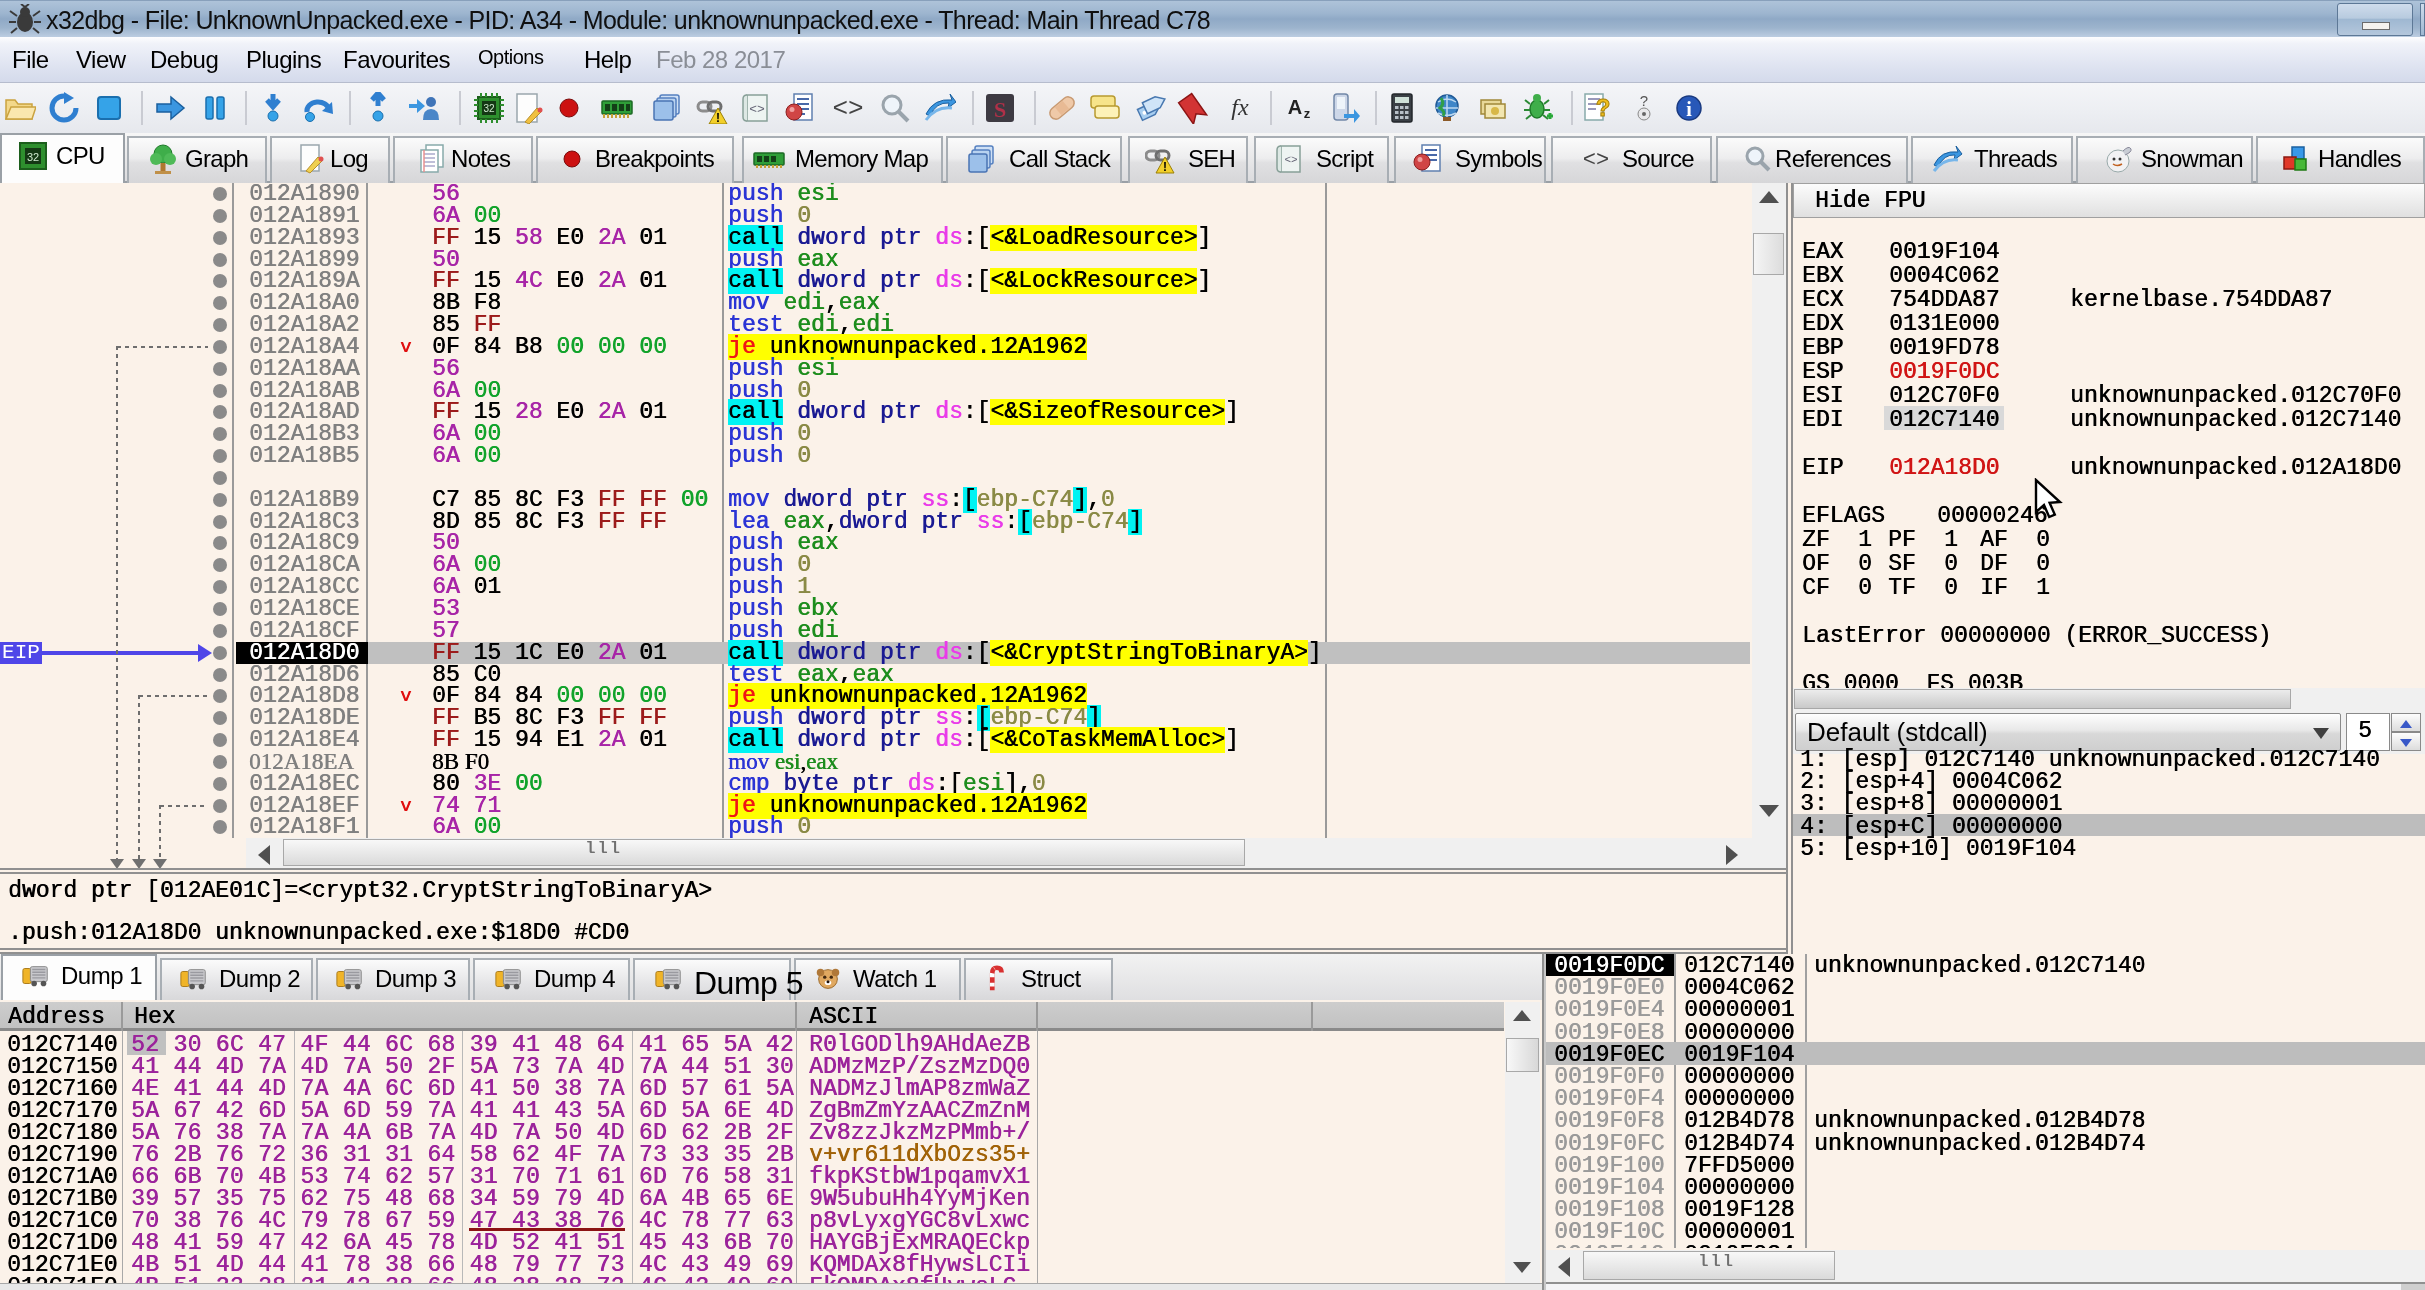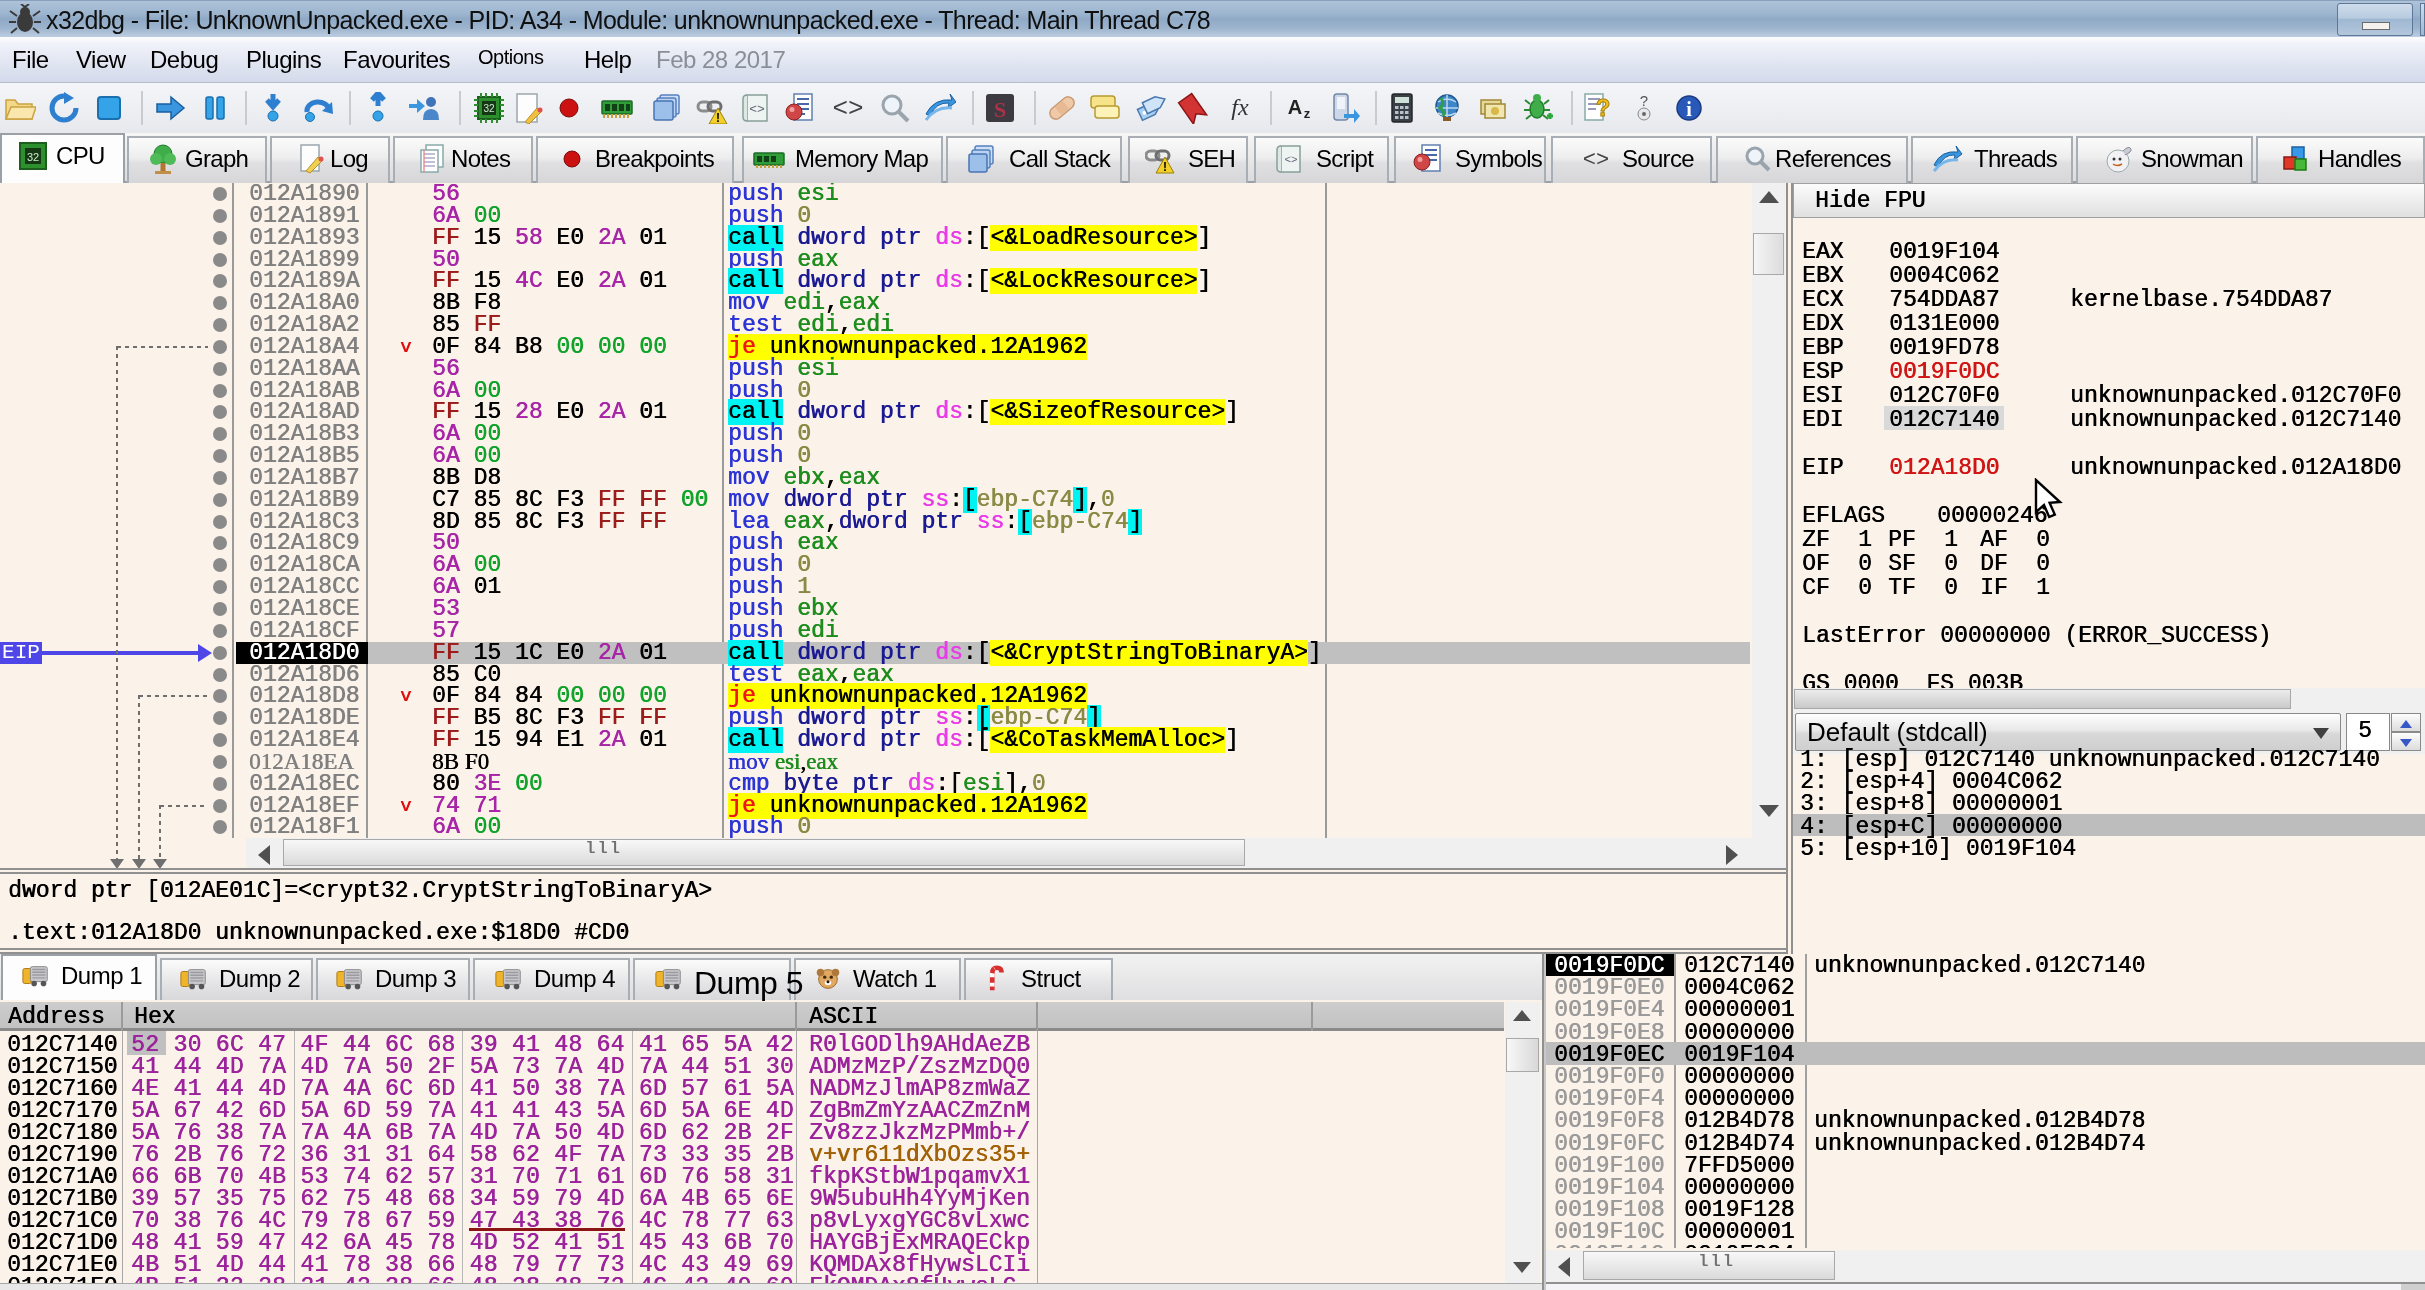--- a/index.html
+++ b/index.html
@@ -361,21 +361,20 @@
     <div class="row mono" style="top:174.7px;width:1786px;"><span class="abs" style="left:249px;color:#808080;">012A18AA</span><span class="abs" style="left:432px;"><i class="pu" style="font-style:normal">56</i></span><span class="abs" style="left:728px;"><i class="mn">push</i> <i class="rg">esi</i></span></div>
     <div class="abs" style="left:213px;top:200.6px;width:14px;height:14px;border-radius:7px;background:#8a8a8a;"></div>
     <div class="row mono" style="top:196.6px;width:1786px;"><span class="abs" style="left:249px;color:#808080;">012A18AB</span><span class="abs" style="left:432px;"><i class="pu" style="font-style:normal">6A</i> <i class="gr" style="font-style:normal">00</i></span><span class="abs" style="left:728px;"><i class="mn">push</i> <i class="nu">0</i></span></div>
     <div class="abs" style="left:213px;top:222.4px;width:14px;height:14px;border-radius:7px;background:#8a8a8a;"></div>
     <div class="row mono" style="top:218.4px;width:1786px;"><span class="abs" style="left:249px;color:#808080;">012A18AD</span><span class="abs" style="left:432px;"><i class="rd" style="font-style:normal">FF</i> <i class="bk" style="font-style:normal">15</i> <i class="pu" style="font-style:normal">28</i> <i class="bk" style="font-style:normal">E0</i> <i class="pu" style="font-style:normal">2A</i> <i class="bk" style="font-style:normal">01</i></span><span class="abs" style="left:728px;"><i class="hc">call</i> <i class="nv">dword ptr</i> <i class="sg">ds</i>:[<i class="hy">&lt;&amp;SizeofResource&gt;</i>]</span></div>
     <div class="abs" style="left:213px;top:244.2px;width:14px;height:14px;border-radius:7px;background:#8a8a8a;"></div>
     <div class="row mono" style="top:240.2px;width:1786px;"><span class="abs" style="left:249px;color:#808080;">012A18B3</span><span class="abs" style="left:432px;"><i class="pu" style="font-style:normal">6A</i> <i class="gr" style="font-style:normal">00</i></span><span class="abs" style="left:728px;"><i class="mn">push</i> <i class="nu">0</i></span></div>
     <div class="abs" style="left:213px;top:266.1px;width:14px;height:14px;border-radius:7px;background:#8a8a8a;"></div>
     <div class="row mono" style="top:262.1px;width:1786px;"><span class="abs" style="left:249px;color:#808080;">012A18B5</span><span class="abs" style="left:432px;"><i class="pu" style="font-style:normal">6A</i> <i class="gr" style="font-style:normal">00</i></span><span class="abs" style="left:728px;"><i class="mn">push</i> <i class="nu">0</i></span></div>
     <div class="abs" style="left:213px;top:287.9px;width:14px;height:14px;border-radius:7px;background:#8a8a8a;"></div>
-    <div class="row mono" style="top:283.9px;width:1786px;"><span class="abs" style="left:249px;color:#808080;">012A18B7</span><span class="abs" style="left:432px;"><i class="bk" style="font-style:normal">8B</i> <i class="bk" style="font-style:normal">D8</i></span><span class="abs" style="left:728px;"><i class="mn">mov</i> <i class="rg">ebx</i>,<i class="rg">eax</i></span></div>
     <div class="abs" style="left:213px;top:309.8px;width:14px;height:14px;border-radius:7px;background:#8a8a8a;"></div>
     <div class="row mono" style="top:305.8px;width:1786px;"><span class="abs" style="left:249px;color:#808080;">012A18B9</span><span class="abs" style="left:432px;"><i class="bk" style="font-style:normal">C7</i> <i class="bk" style="font-style:normal">85</i> <i class="bk" style="font-style:normal">8C</i> <i class="bk" style="font-style:normal">F3</i> <i class="rd" style="font-style:normal">FF</i> <i class="rd" style="font-style:normal">FF</i> <i class="gr" style="font-style:normal">00</i></span><span class="abs" style="left:728px;"><i class="mn">mov</i> <i class="nv">dword ptr</i> <i class="sg">ss</i>:<i class="hc">[</i><i class="nu">ebp-C74</i><i class="hc">]</i>,<i class="nu">0</i></span></div>
     <div class="abs" style="left:213px;top:331.6px;width:14px;height:14px;border-radius:7px;background:#8a8a8a;"></div>
     <div class="row mono" style="top:327.6px;width:1786px;"><span class="abs" style="left:249px;color:#808080;">012A18C3</span><span class="abs" style="left:432px;"><i class="bk" style="font-style:normal">8D</i> <i class="bk" style="font-style:normal">85</i> <i class="bk" style="font-style:normal">8C</i> <i class="bk" style="font-style:normal">F3</i> <i class="rd" style="font-style:normal">FF</i> <i class="rd" style="font-style:normal">FF</i></span><span class="abs" style="left:728px;"><i class="mn">lea</i> <i class="rg">eax</i>,<i class="nv">dword ptr</i> <i class="sg">ss</i>:<i class="hc">[</i><i class="nu">ebp-C74</i><i class="hc">]</i></span></div>
     <div class="abs" style="left:213px;top:353.4px;width:14px;height:14px;border-radius:7px;background:#8a8a8a;"></div>
     <div class="row mono" style="top:349.4px;width:1786px;"><span class="abs" style="left:249px;color:#808080;">012A18C9</span><span class="abs" style="left:432px;"><i class="pu" style="font-style:normal">50</i></span><span class="abs" style="left:728px;"><i class="mn">push</i> <i class="rg">eax</i></span></div>
     <div class="abs" style="left:213px;top:375.3px;width:14px;height:14px;border-radius:7px;background:#8a8a8a;"></div>
     <div class="row mono" style="top:371.3px;width:1786px;"><span class="abs" style="left:249px;color:#808080;">012A18CA</span><span class="abs" style="left:432px;"><i class="pu" style="font-style:normal">6A</i> <i class="gr" style="font-style:normal">00</i></span><span class="abs" style="left:728px;"><i class="mn">push</i> <i class="nu">0</i></span></div>
     <div class="abs" style="left:213px;top:397.1px;width:14px;height:14px;border-radius:7px;background:#8a8a8a;"></div>
     <div class="row mono" style="top:393.1px;width:1786px;"><span class="abs" style="left:249px;color:#808080;">012A18CC</span><span class="abs" style="left:432px;"><i class="pu" style="font-style:normal">6A</i> <i class="bk" style="font-style:normal">01</i></span><span class="abs" style="left:728px;"><i class="mn">push</i> <i class="nu">1</i></span></div>
@@ -423,21 +422,21 @@
     <div class="abs" style="left:246px;top:655px;width:1506px;height:30px;background:#f0f0f0;"></div>
     <div class="abs" style="left:258px;top:662px;width:0;height:0;border-right:12px solid #505050;border-top:10px solid transparent;border-bottom:10px solid transparent;"></div>
     <div class="abs" style="left:283px;top:656px;width:962px;height:27px;background:linear-gradient(180deg,#f8f8f8,#dadada);border:1px solid #a8a8a8;"></div>
     <div class="abs mono" style="left:585px;top:656px;font-size:17px;color:#707070;letter-spacing:2px;">lll</div>
     <div class="abs" style="left:1726px;top:662px;width:0;height:0;border-left:12px solid #505050;border-top:10px solid transparent;border-bottom:10px solid transparent;"></div>
   </div>
 <div class="abs" style="left:0;top:868px;width:1786px;height:2px;background:#909090;"></div>
 <div class="abs" style="left:0;top:872px;width:1786px;height:2px;background:#909090;"></div>
 <div class="abs" style="left:0;top:874px;width:1786px;height:74px;background:#fbf2e9;">
     <div class="abs mono" style="left:8px;top:4px;">dword ptr [012AE01C]=&lt;crypt32.CryptStringToBinaryA&gt;</div>
-    <div class="abs mono" style="left:8px;top:46px;">.text:012A18D0 unknownunpacked.exe:$18D0 #CD0</div>
+    <div class="abs mono" style="left:8px;top:46px;">.push:012A18D0 unknownunpacked.exe:$18D0 #CD0</div>
   </div>
 <div class="abs" style="left:0;top:948px;width:1786px;height:2px;background:#909090;"></div>
 <div class="abs" style="left:0;top:952px;width:1786px;height:2px;background:#909090;"></div>
 <div class="abs" style="left:1786px;top:183px;width:2px;height:771px;background:#909090;"></div>
 <div class="abs" style="left:1791px;top:183px;width:2px;height:771px;background:#909090;"></div>
 <div class="abs" style="left:1793px;top:183px;width:632px;height:771px;background:#fbf2e9;overflow:hidden;">
     <div class="abs" style="left:0;top:0;width:632px;height:35px;background:linear-gradient(180deg,#fcfcfc,#e0e0e0);border:1px solid #a0a0a0;"></div>
     <div class="abs mono" style="left:22px;top:5px;">Hide FPU</div>
     <div class="abs mono" style="left:9px;top:56px;">EAX</div>
     <div class="abs mono" style="left:96px;top:56px;color:#000;">0019F104</div>

